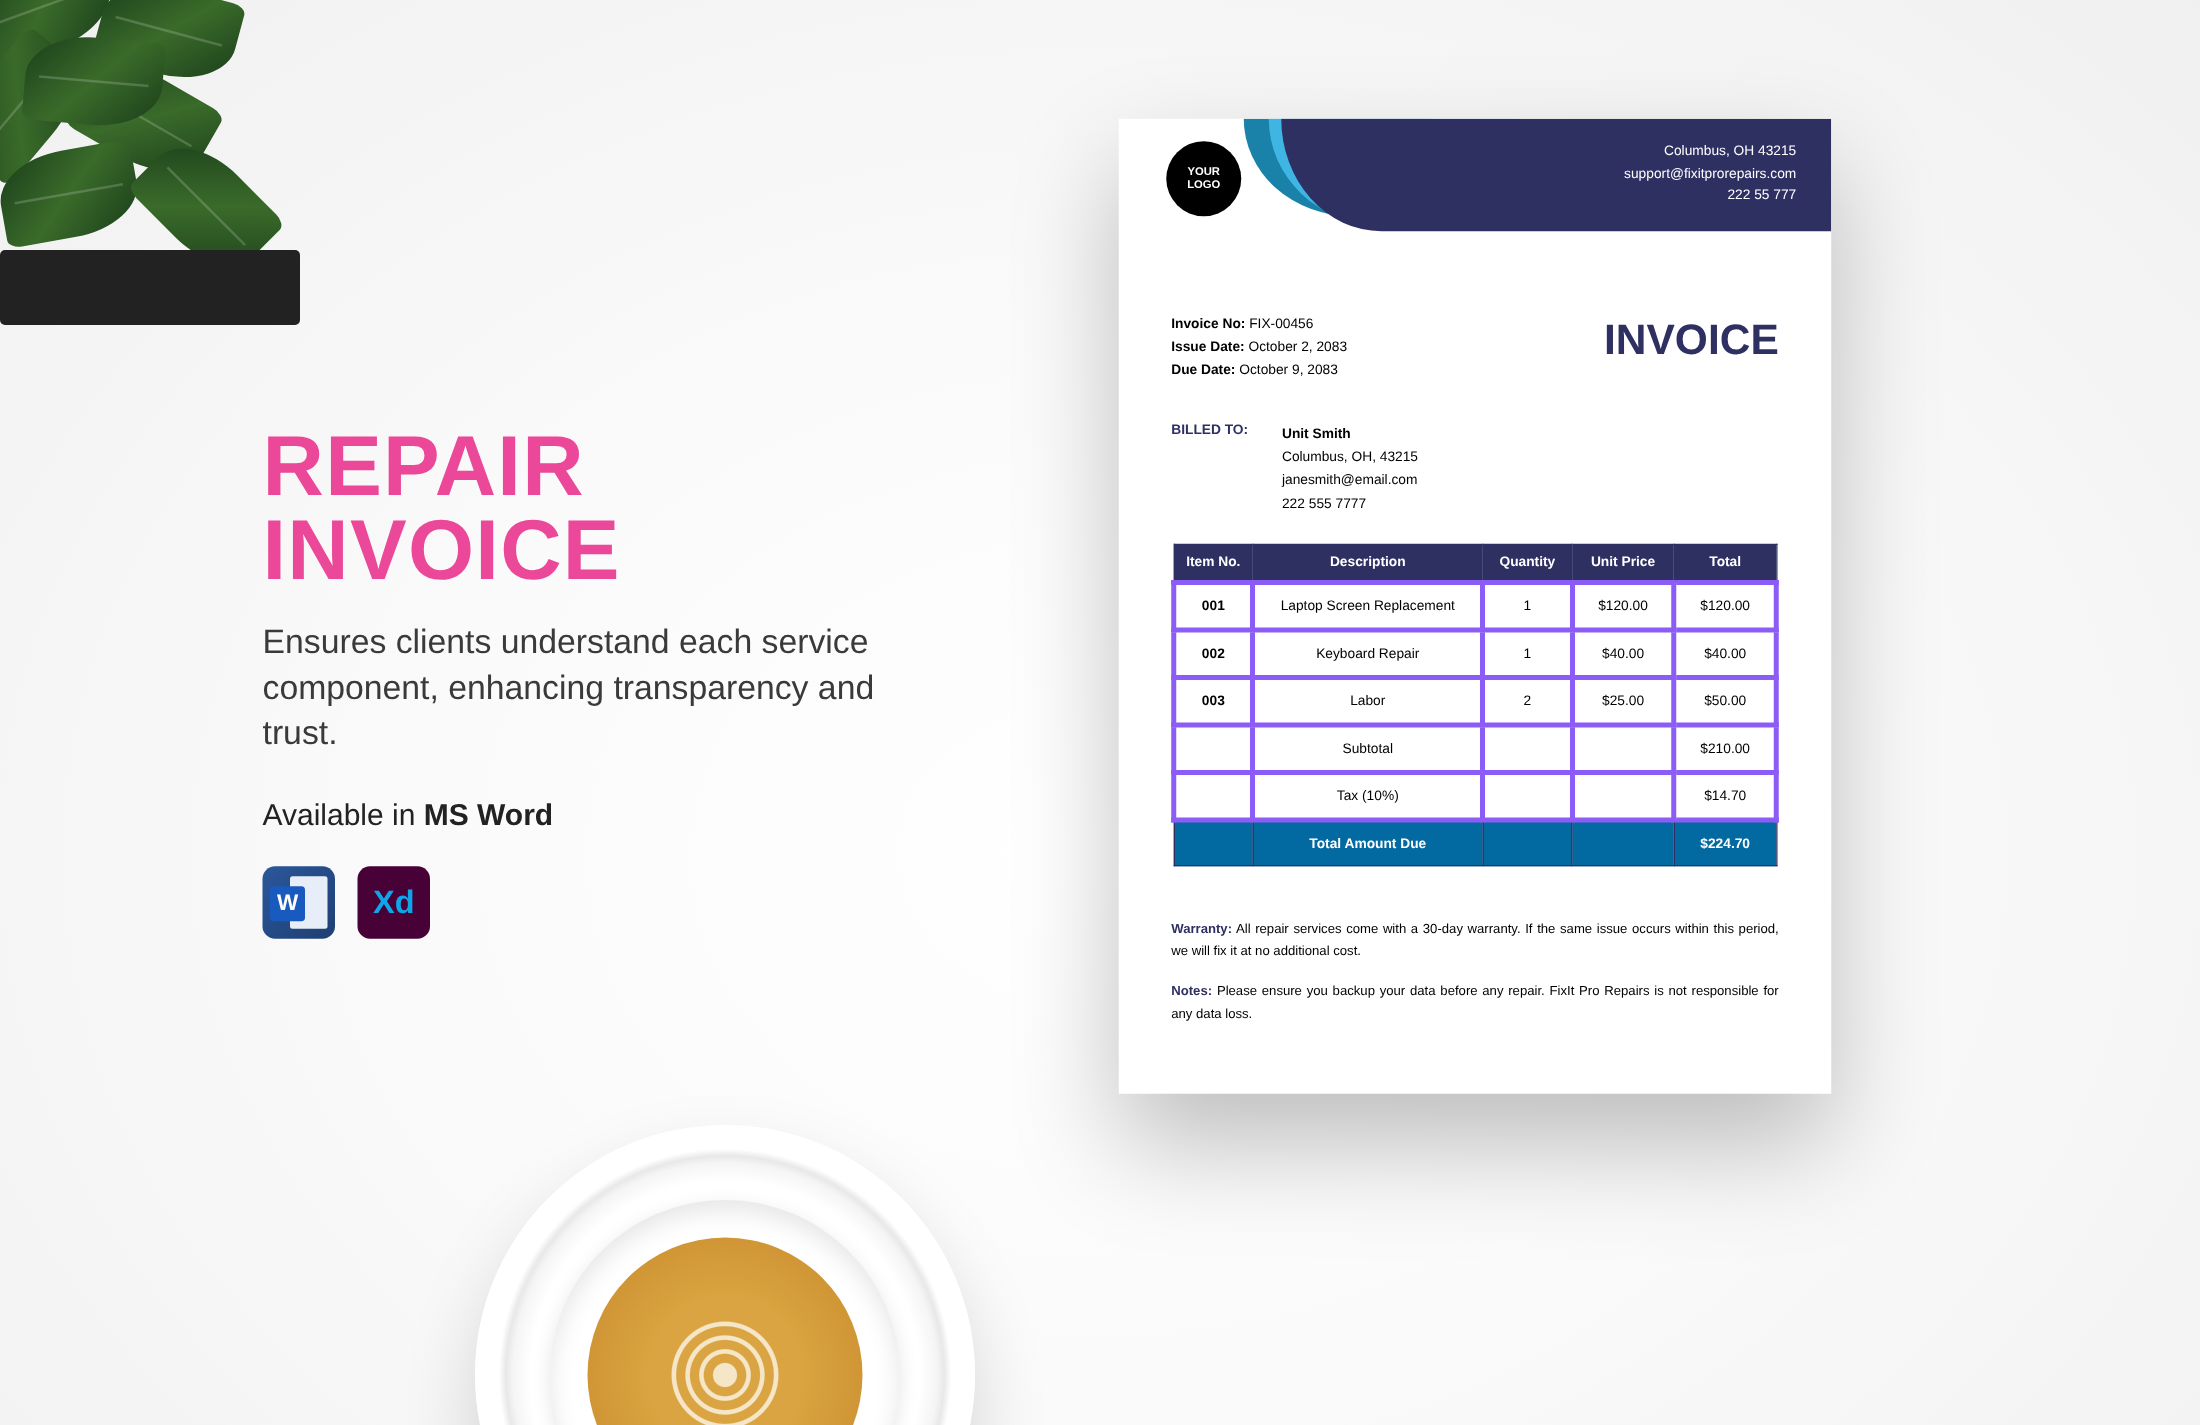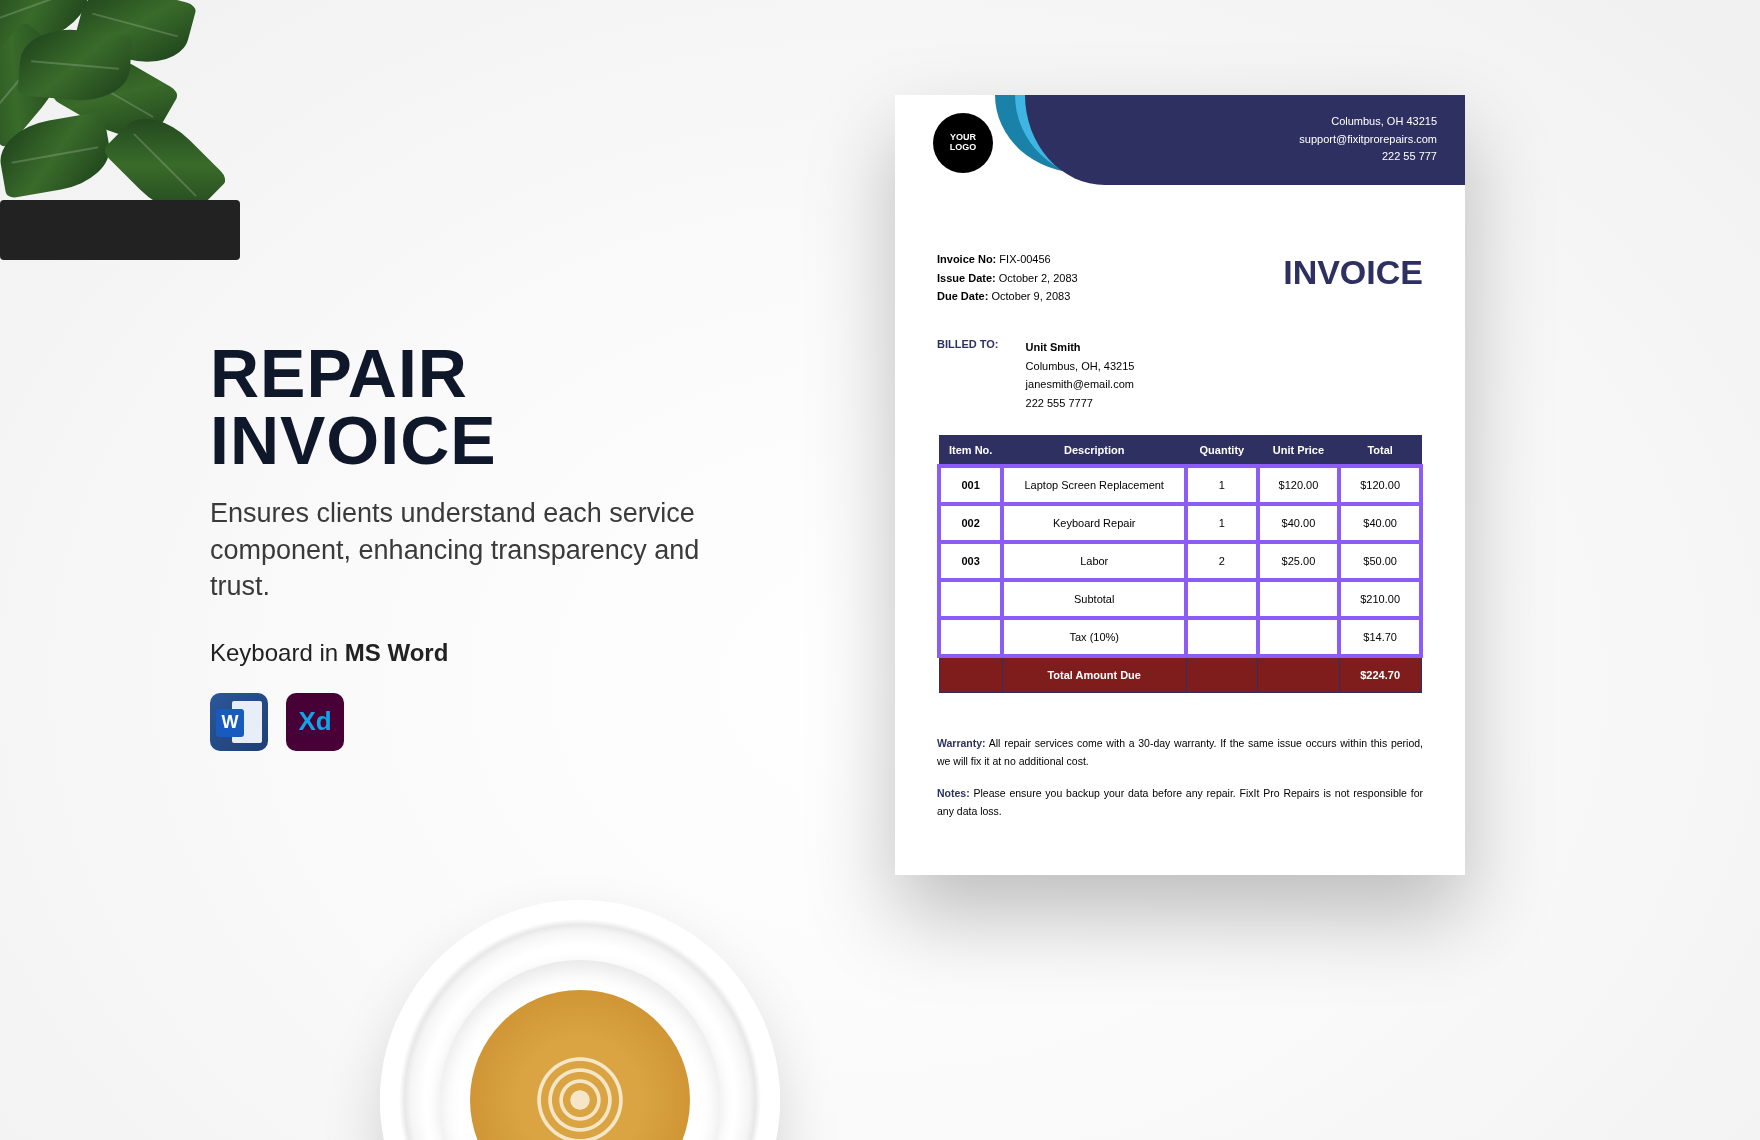--- a/index.html
+++ b/index.html
@@ -23,21 +23,21 @@
   .leaf:nth-child(6){top:170px;left:150px;transform:rotate(45deg);}
   .leaf:nth-child(7){top:70px;left:60px;transform:rotate(5deg);}
   
   .coffee{position:absolute;bottom:-160px;left:380px;width:400px;height:400px;}
   .saucer{position:absolute;top:0;left:0;width:400px;height:400px;border-radius:50%;background:radial-gradient(circle,#fff 55%,#f5f5f5 60%,#e8e8e8 62%,#fff 64%);box-shadow:0 30px 60px rgba(0,0,0,.15);}
   .cup{position:absolute;top:60px;left:60px;width:280px;height:280px;border-radius:50%;background:#fff;box-shadow:inset 0 8px 20px rgba(0,0,0,.1),0 5px 15px rgba(0,0,0,.1);}
   .latte{position:absolute;top:30px;left:30px;width:220px;height:220px;border-radius:50%;background:radial-gradient(circle,#d9a441 40%,#c8882a 100%);}
   .foam{position:absolute;top:50%;left:50%;width:130px;height:130px;transform:translate(-50%,-50%);border-radius:50%;background:radial-gradient(circle,#f5e6c8 10%,transparent 11%,transparent 18%,#f5e6c8 19%,#f5e6c8 22%,transparent 23%,transparent 30%,#f5e6c8 31%,#f5e6c8 34%,transparent 35%,transparent 42%,#f5e6c8 43%,#f5e6c8 46%,transparent 47%);}
   
   .promo{position:absolute;top:340px;left:210px;width:520px;}
-  .promo h1{font-size:68px;line-height:.98;font-weight:800;letter-spacing:1px;color:#0f172a;font-family:Arial,sans-serif;}
+  .promo h1{font-size:68px;line-height:.98;font-weight:800;letter-spacing:1px;color:#ec4899;font-family:Arial,sans-serif;}
   .promo p.sub{margin-top:22px;font-size:27px;line-height:1.35;color:#3a3a3a;}
   .avail{margin-top:34px;font-size:24px;color:#222;}
   .avail b{font-weight:700;}
   .icons{margin-top:26px;display:flex;gap:18px;}
   .app-icon{width:58px;height:58px;border-radius:10px;display:flex;align-items:center;justify-content:center;}
   .word-icon{background:linear-gradient(135deg,#2b579a,#1e3f73);position:relative;}
   .word-icon .page{position:absolute;right:6px;top:8px;width:30px;height:42px;background:#e8eef8;border-radius:2px;}
   .word-icon .w{position:absolute;left:6px;top:16px;width:28px;height:28px;background:#185abd;border-radius:3px;color:#fff;font-weight:700;font-size:18px;display:flex;align-items:center;justify-content:center;}
   .xd-icon{background:#470137;color:#0ea5e9;font-weight:700;font-size:26px;}
   
@@ -51,21 +51,21 @@
   .meta{position:absolute;top:155px;left:42px;font-size:11px;line-height:1.7;}
   .meta b{font-weight:700;}
   .big-title{position:absolute;top:158px;right:42px;font-size:34px;font-weight:800;color:#2f3062;}
   .billed{position:absolute;top:243px;left:42px;font-size:11px;}
   .billed .lbl{color:#2f3062;font-weight:700;margin-right:24px;}
   .billed .who{display:inline-block;vertical-align:top;line-height:1.7;}
   .billed .who .name{font-weight:700;}
   table.items{position:absolute;top:340px;left:42px;width:486px;border-collapse:collapse;font-size:11px;}
   table.items th{background:#2f3062;color:#fff;font-weight:600;padding:8px 6px;border:1px solid #2f3062;}
   table.items td{border:4px solid #8b5cf6;padding:11px 6px;text-align:center;}
-  table.items tr.total-row td{background:#7f1d1d;color:#fff;font-weight:700;border:1px solid #2f3062;}
+  table.items tr.total-row td{background:#0369a1;color:#fff;font-weight:700;border:1px solid #2f3062;}
   .notes{position:absolute;top:640px;left:42px;width:486px;font-size:10.5px;line-height:1.7;text-align:justify;}
   .notes .k{color:#2f3062;font-weight:700;}
   .notes p{margin-bottom:14px;}
 </style>
 </head>
 <body>
 
 <div class="plant">
   <div class="leaves">
     <div class="leaf"></div>
@@ -88,21 +88,21 @@
     </div>
 </div>
 
 <div class="promo">
   <h1>
     <span>REPAIR</span><br>
     <span>INVOICE</span><br>
   </h1>
   <p class="sub">Ensures clients understand each service component, enhancing transparency and trust.</p>
   <p class="avail">
-    <span>Keyboard in </span><b>MS Word</b>
+    <span>Available in </span><b>MS Word</b>
   </p>
   <div class="icons">
     <div class="app-icon word-icon">
       <div class="page"></div>
         <div class="w">W</div>
     </div>
     <div class="app-icon xd-icon">Xd</div>
   </div>
 </div>
 

